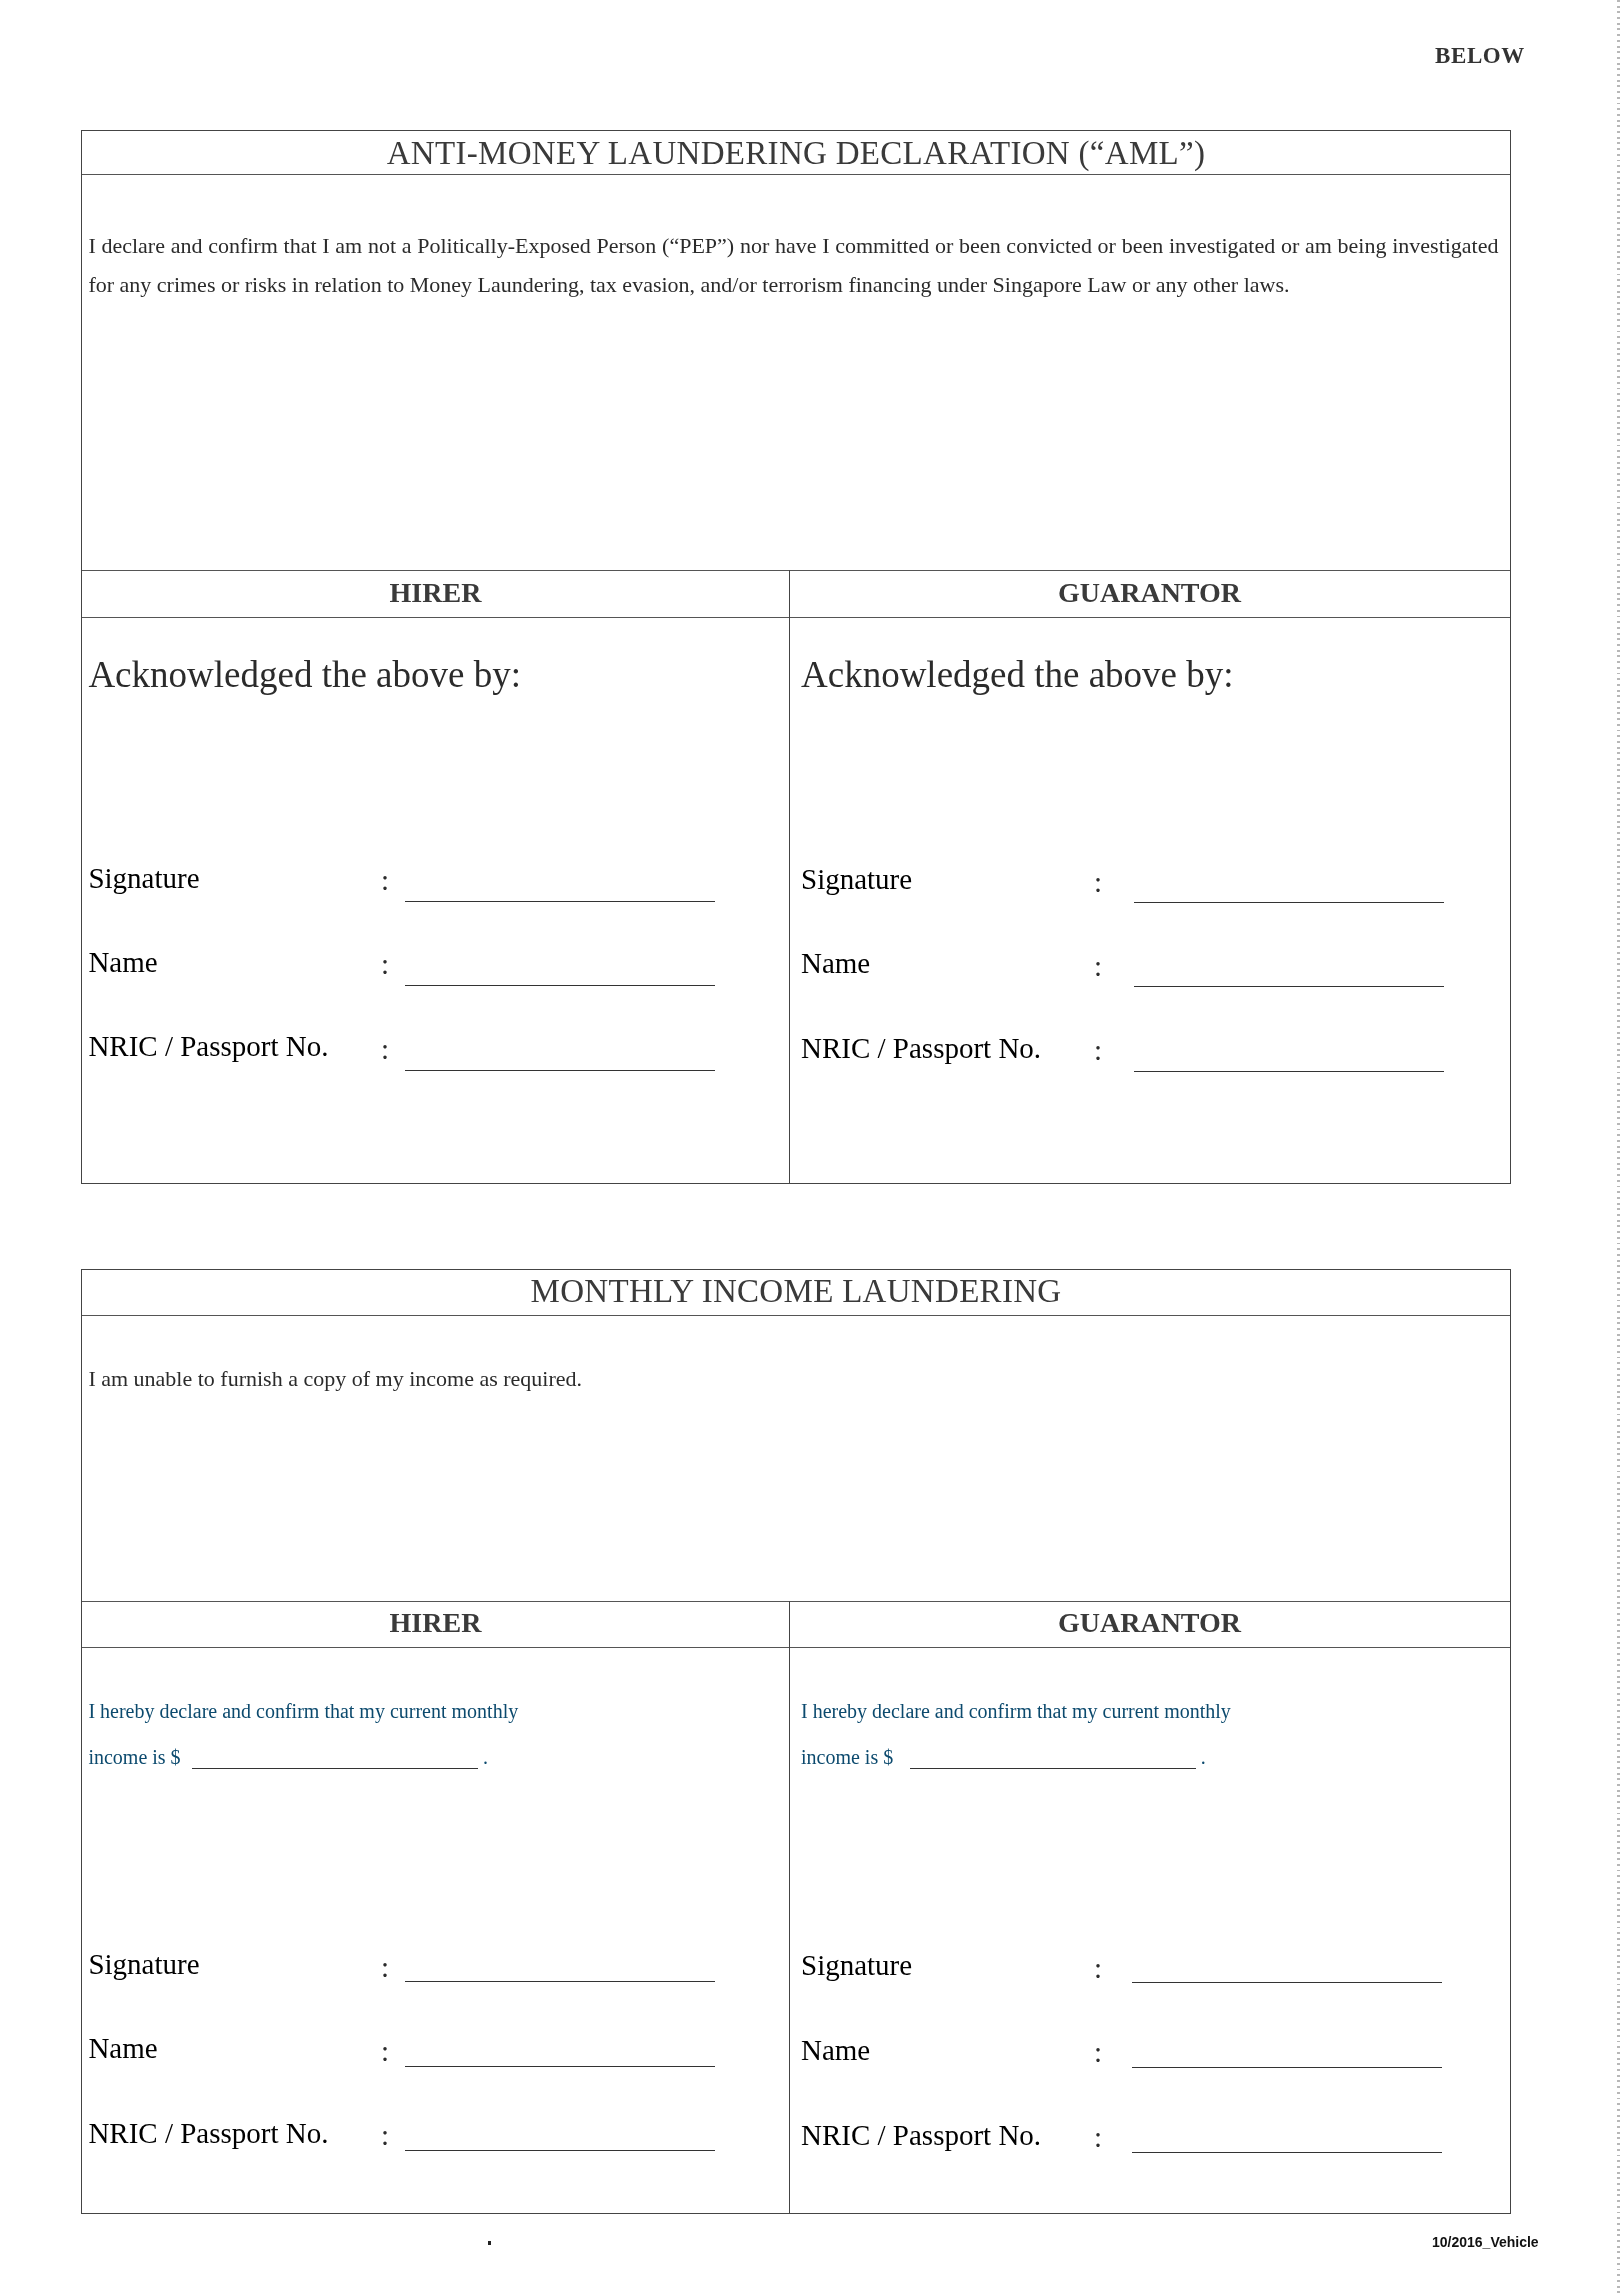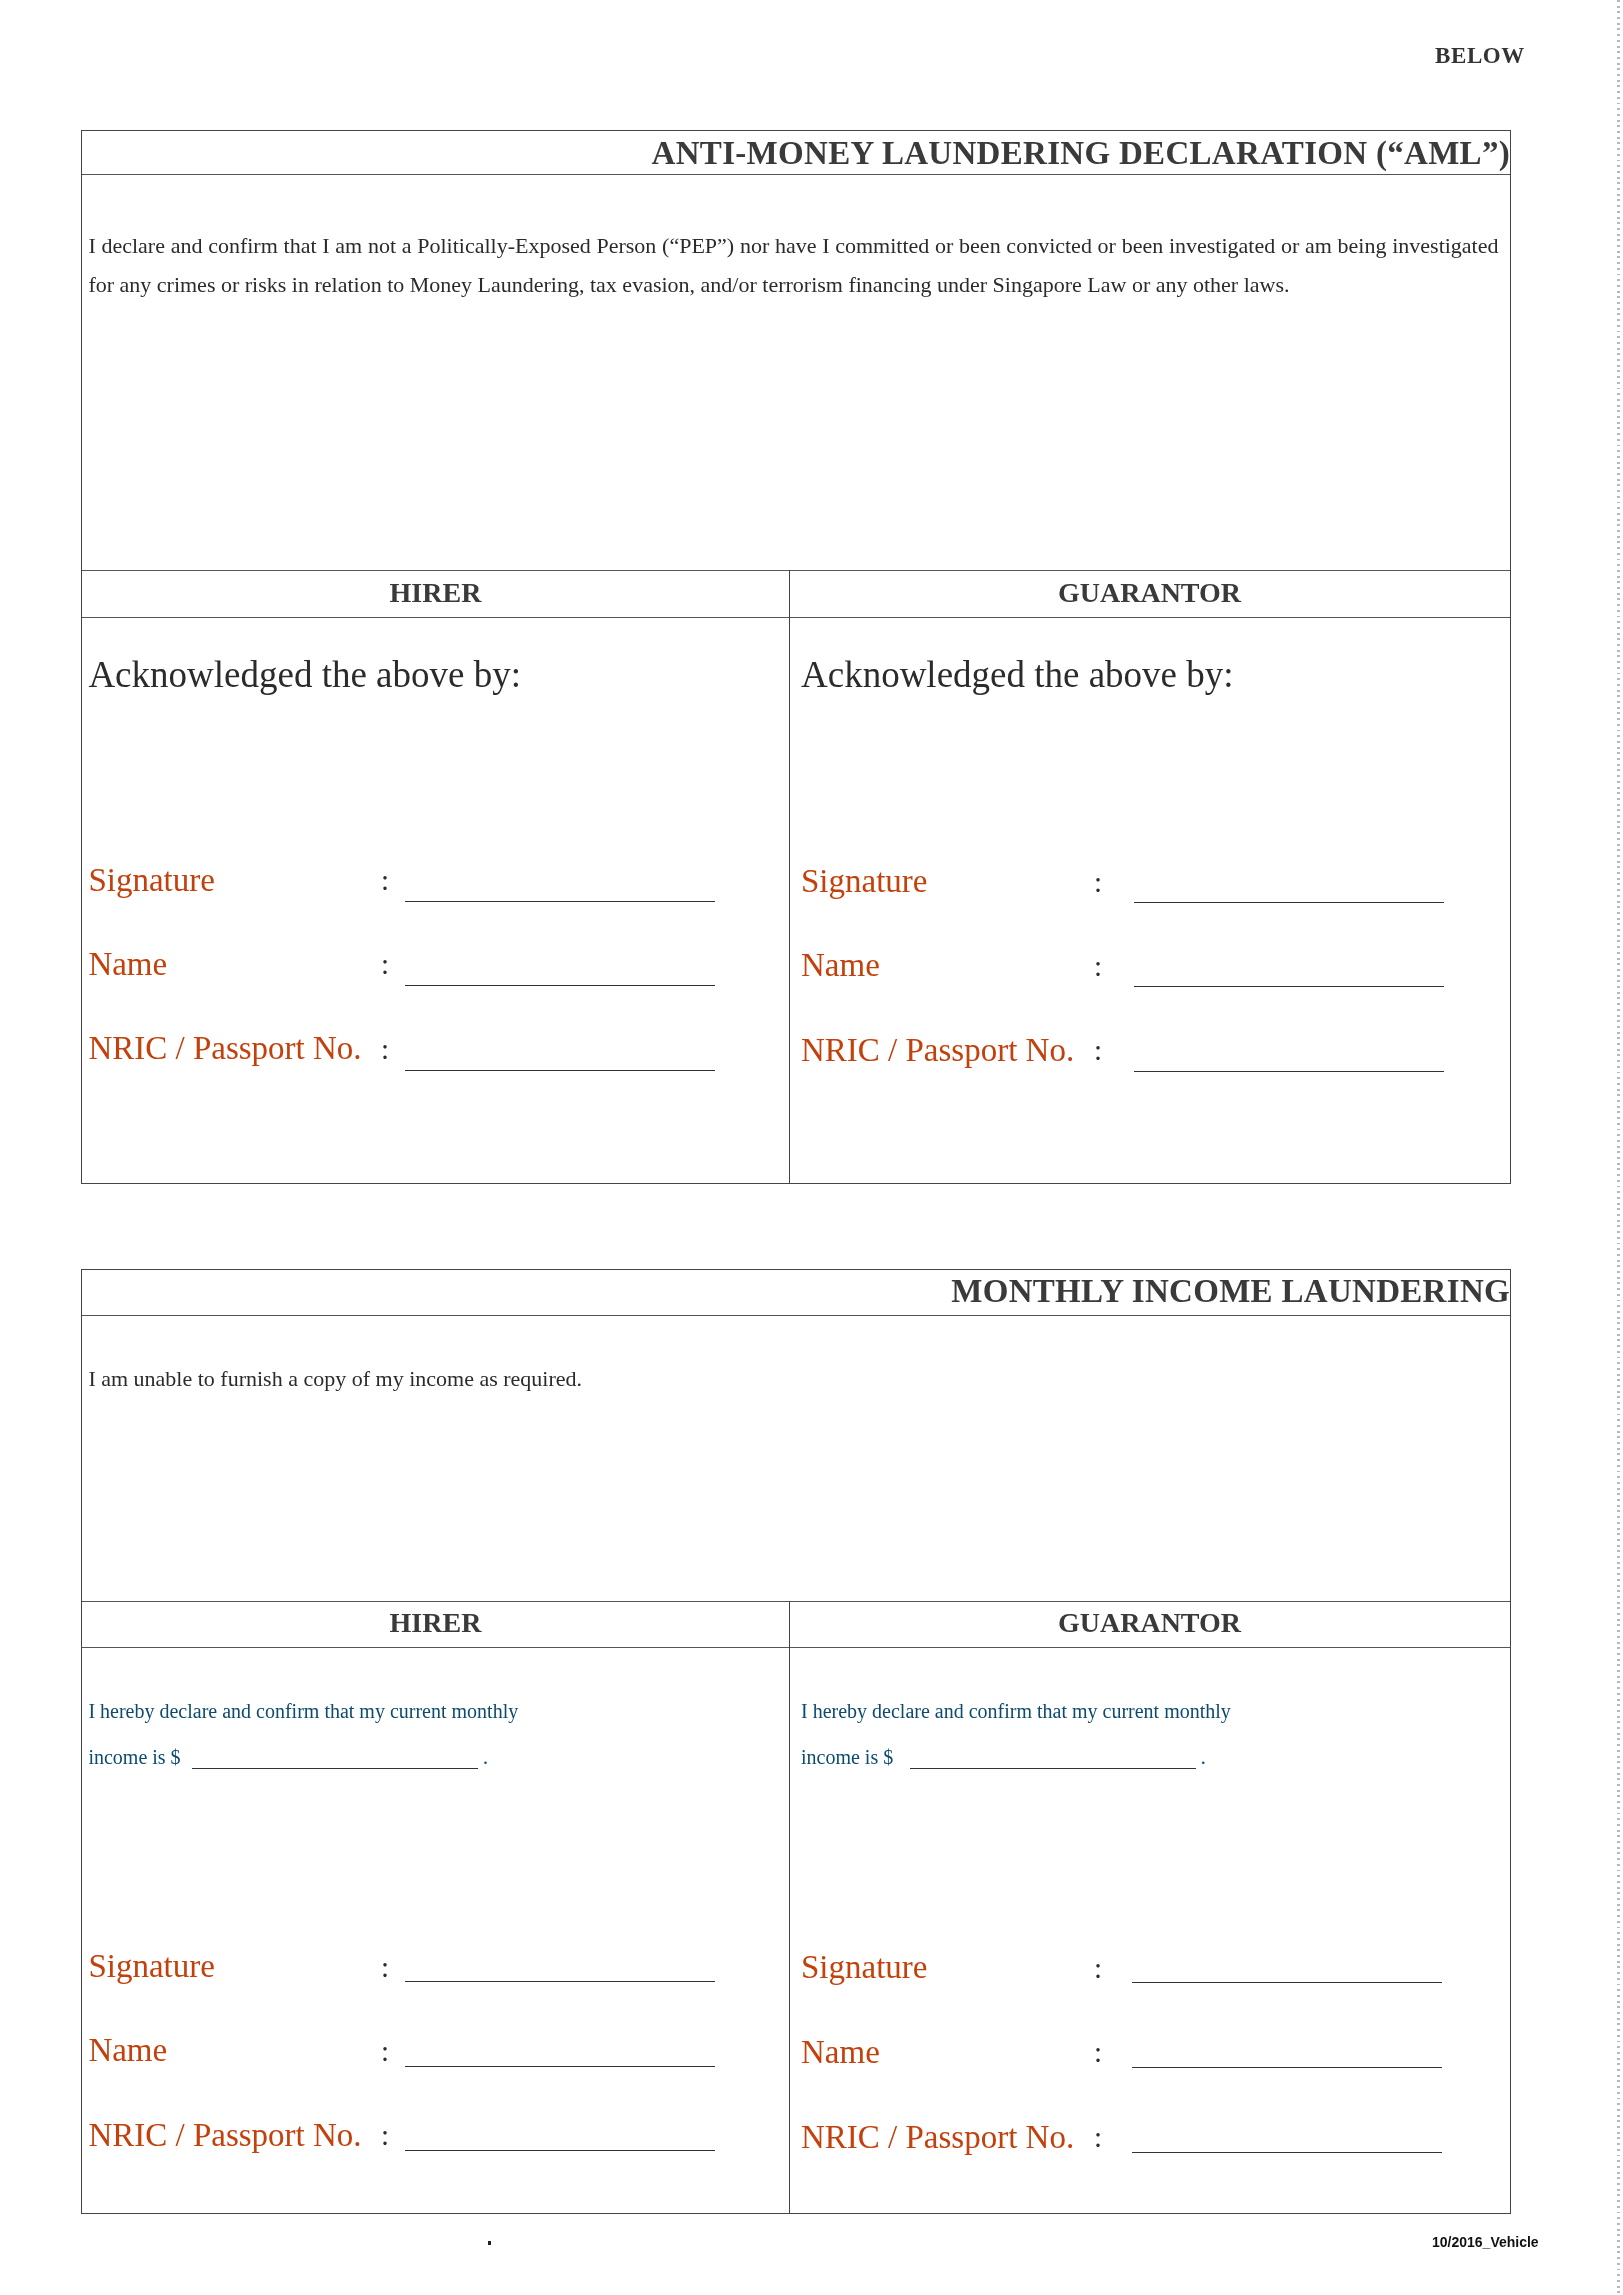--- a/index.html
+++ b/index.html
@@ -6,28 +6,28 @@
   body { width: 1623px; height: 2295px; position: relative; overflow: hidden;
          font-family: "Liberation Serif", "DejaVu Serif", serif; color: #2a2a2a; }
   .abs { position: absolute; }
   .top-note { left: 1435px; top: 43px; font-size: 23px; font-weight: bold; color: #333;
               letter-spacing: 0.6px; }
   .footer-code { left: 1432px; top: 2234px; font-size: 14px; font-weight: bold; color: #111;
                  font-family: "Liberation Sans", sans-serif; }
   .speck { width: 2.5px; height: 3.8px; background: #222; }
 
   .box { position: absolute; left: 81px; width: 1430px; border: 1.9px solid #444; box-sizing: border-box; }
-  .box-title { position: absolute; left: 0; right: 0; top: 0; text-align: right;
-               font-weight: bold; font-size: 33px; color: #3a3a3a; letter-spacing: 0.3px; }
+  .box-title { position: absolute; left: 0; right: 0; top: 0; text-align: center;
+               font-weight: normal; font-size: 33px; color: #3a3a3a; letter-spacing: 0.3px; }
   .hline { position: absolute; left: 0; right: 0; height: 0; border-top: 1.9px solid #555; }
   .vline { position: absolute; width: 0; border-left: 1.9px solid #444; }
   .col-head { position: absolute; text-align: center; font-weight: bold; font-size: 28px; color: #3a3a3a; }
   .body-text { position: absolute; font-size: 22px; line-height: 39px; color: #2b2b2b; text-align: justify; }
   .ack { position: absolute; font-size: 37px; color: #2b2b2b; }
-  .field-label { position: absolute; font-size: 33px; color: #c2410c; white-space: nowrap; }
+  .field-label { position: absolute; font-size: 29px; color: #000000; white-space: nowrap; }
   .colon { position: absolute; font-size: 29px; color: #2b2b2b; }
   .line { position: absolute; height: 0; border-top: 1.9px solid #333; }
   .income-line { position: absolute; font-size: 20px; color: #0c4a6e; white-space: nowrap; }
   .right-margin { position: absolute; left: 1617px; top: 0; width: 2.5px; height: 2295px;
                   background: repeating-linear-gradient(to bottom, #888 0 1.9px, transparent 1.9px 5.7px); opacity: 0.6; }
 </style>
 </head>
 <body>
 
 <div class="right-margin"></div>

